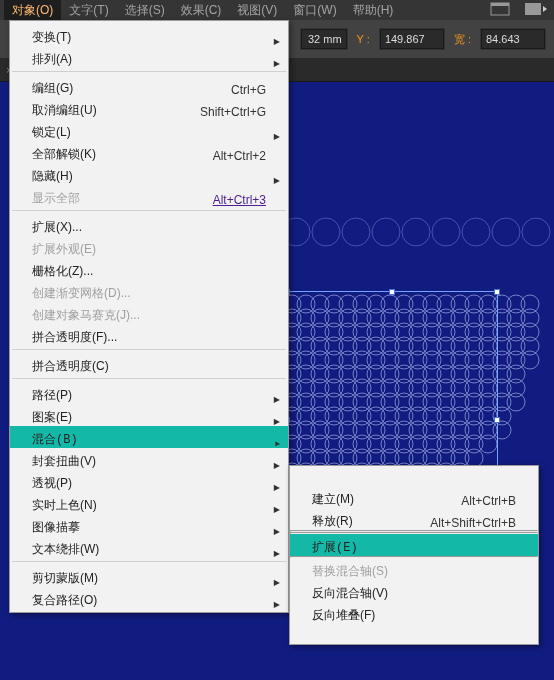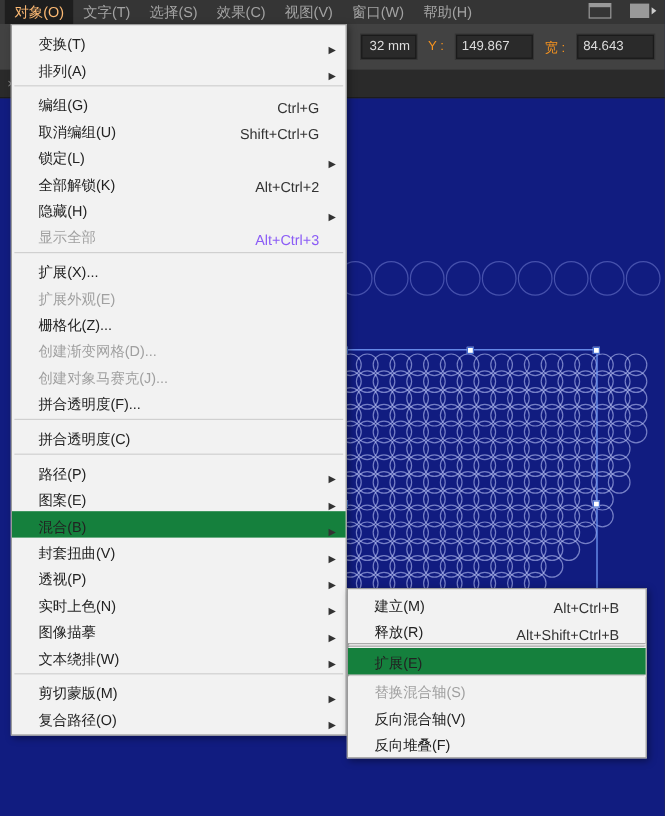--- a/index.html
+++ b/index.html
@@ -12,25 +12,25 @@
 .field-label { color: #f7931e; font-size: 11px; padding: 0 3px; }
 .field-box { display: flex; align-items: center; background: #343434; padding: 1px; }
 .tabbar { height: 24px; background: #2a2a2a; display: flex; align-items: center; padding: 0 6px; gap: 4px; border-bottom: 1px solid #1a1a1a; }
 .tab { display: flex; align-items: center; gap: 6px; padding: 3px 8px; color: #bbb; font-size: 12px; }
 .tab-close { color: #888; font-size: 11px; }
 .canvas { position: absolute; left: 0; top: 82px; right: 0; bottom: 0; background: #111c80; }
 .dropdown { position: absolute; left: 9px; top: 20px; width: 280px; background: #f2f2f2; border: 1px solid #9a9a9a; box-shadow: 2px 2px 6px rgba(0,0,0,.4); color: #222; padding: 3px 0; }
 .dropdown hr { border: none; border-top: 1px solid #d0d0d0; margin: 3px 2px; }
 .menu-row { display: flex; align-items: flex-end; height: 22px; padding: 0 22px 0 22px; position: relative; }
 .menu-row.has-sub::after { content: "▶"; position: absolute; right: 8px; font-size: 8px; color: #333; }
-.menu-row.highlight { background: #15803d; }
+.menu-row.highlight { background: #14b8a6; font-family: Liberation Mono, monospace; }
 .menu-row.disabled { color: #a0a0a0; }
 .shortcut { margin-left: auto; color: #333; padding-left: 20px; }
-.menu-row.disabled .shortcut { color: #8b5cf6; }
-.submenu { position: absolute; left: 289px; top: 490px; width: 250px; background: #f2f2f2; border: 1px solid #9a9a9a; box-shadow: 2px 2px 6px rgba(0,0,0,.4); color: #222; padding: 1px 0; }
+.menu-row.disabled .shortcut { color: #4c1d95; text-decoration: underline; }
+.submenu { position: absolute; left: 289px; top: 465px; width: 250px; background: #f2f2f2; border: 1px solid #9a9a9a; box-shadow: 2px 2px 6px rgba(0,0,0,.4); color: #222; padding: 20px 0; }
 .toolbar-tail { position: absolute; right: 6px; top: 2px; display: flex; gap: 14px; }
 .selection { position: absolute; border: 1px solid #7aa3ff; }
 .sel-handle { position: absolute; width: 6px; height: 6px; background: #fff; border: 1px solid #4a70d0; }
 </style>
 </head>
 <body>
 
 <div class="menubar">
   <div class="menubar-item active">对象(O)</div>
   <div class="menubar-item">文字(T)</div>

